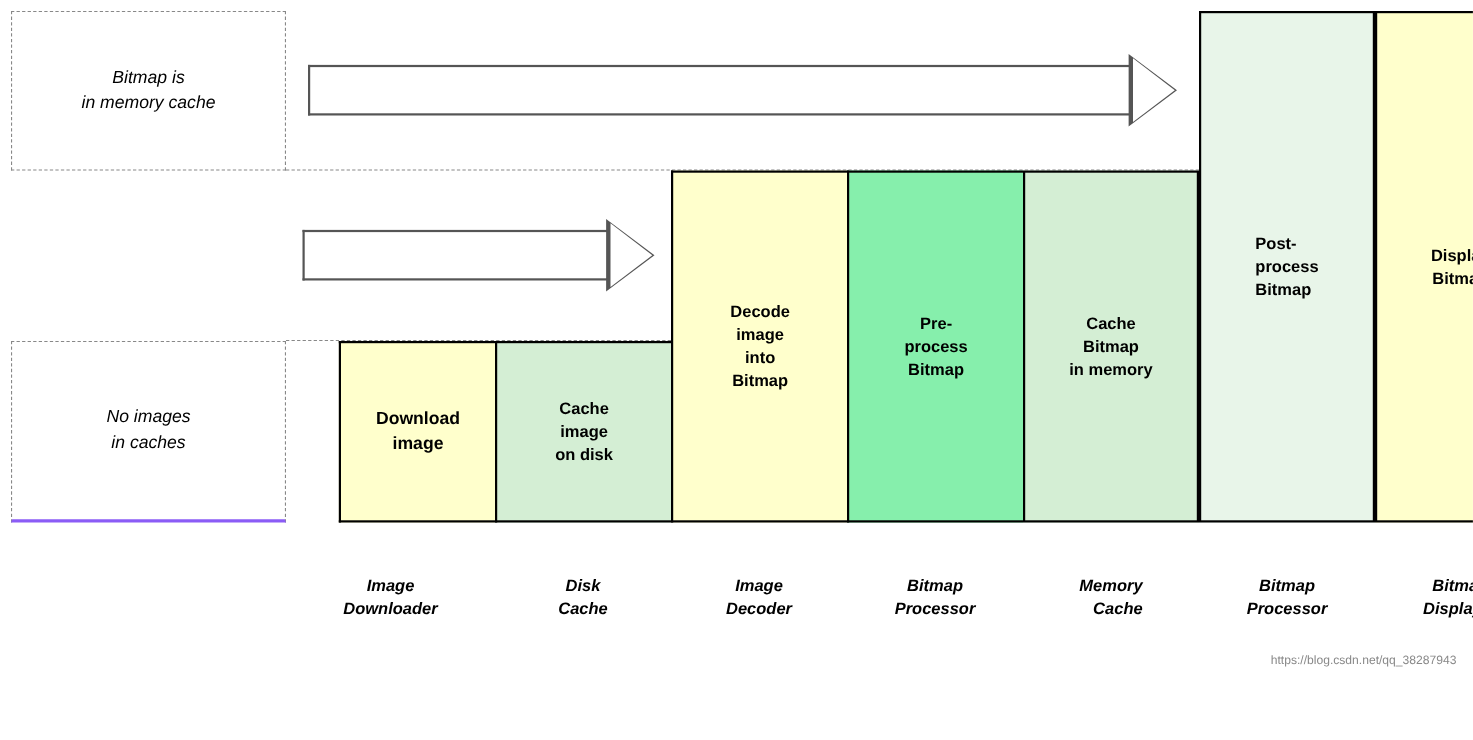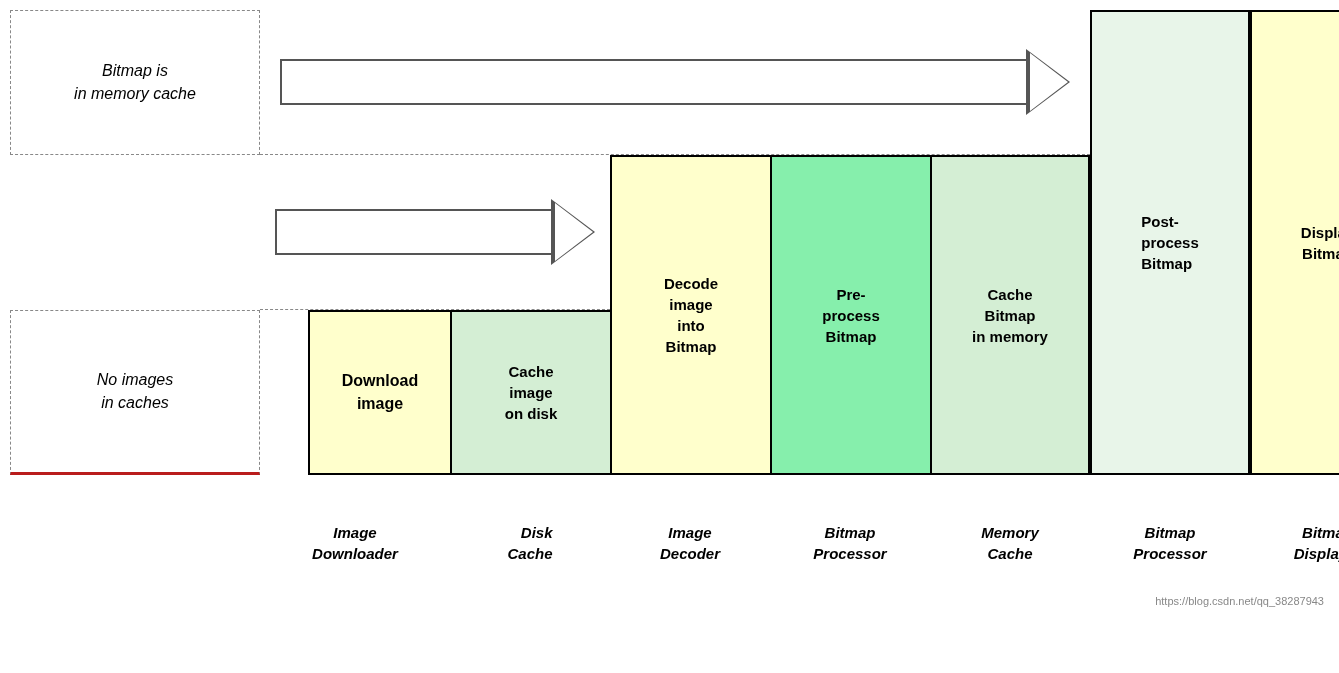--- a/index.html
+++ b/index.html
@@ -54,21 +54,21 @@
     .row2-label {
       grid-column: 1;
       grid-row: 2;
       border-bottom: 1px dashed #888;
     }
 
     
     .row3-label {
       grid-column: 1;
       grid-row: 3;
-      border-bottom: 3px solid #b91c1c;
+      border-bottom: 3px solid #8b5cf6;
     }
 
     
     .post-process-box {
       grid-column: 7;
       grid-row: 1 / 4;
       background: #e8f5e9;
       border: 2.5px solid #000;
       display: flex;
       align-items: center;
@@ -187,21 +187,21 @@
       justify-content: center;
       text-align: center;
       font-style: italic;
       font-weight: bold;
       font-size: 15px;
       line-height: 1.4;
       padding-top: 12px;
     }
 
     .footer-label-1 { grid-column: 2; }
-    .footer-label-2 { grid-column: 3; text-align: right; }
+    .footer-label-2 { grid-column: 3; }
     .footer-label-3 { grid-column: 4; }
     .footer-label-4 { grid-column: 5; }
     .footer-label-5 { grid-column: 6; }
     .footer-label-6 { grid-column: 7; }
     .footer-label-7 { grid-column: 8; }
 
     
     .watermark {
       position: absolute;
       bottom: 8px;
@@ -306,21 +306,21 @@
       <span style="white-space:pre-line;">Image
 Decoder</span>
     </div>
 
     <div class="footer-label footer-label-4">
       <span style="white-space:pre-line;">Bitmap
 Processor</span>
     </div>
 
     <div class="footer-label footer-label-5">
-      <span style="white-space:pre-line;">Memory
+      <span style="white-space:pre-line;text-align:right;">Memory
 Cache</span>
     </div>
 
     <div class="footer-label footer-label-6">
       <span style="white-space:pre-line;">Bitmap
 Processor</span>
     </div>
 
     <div class="footer-label footer-label-7">
       <span style="white-space:pre-line;">Bitmap

